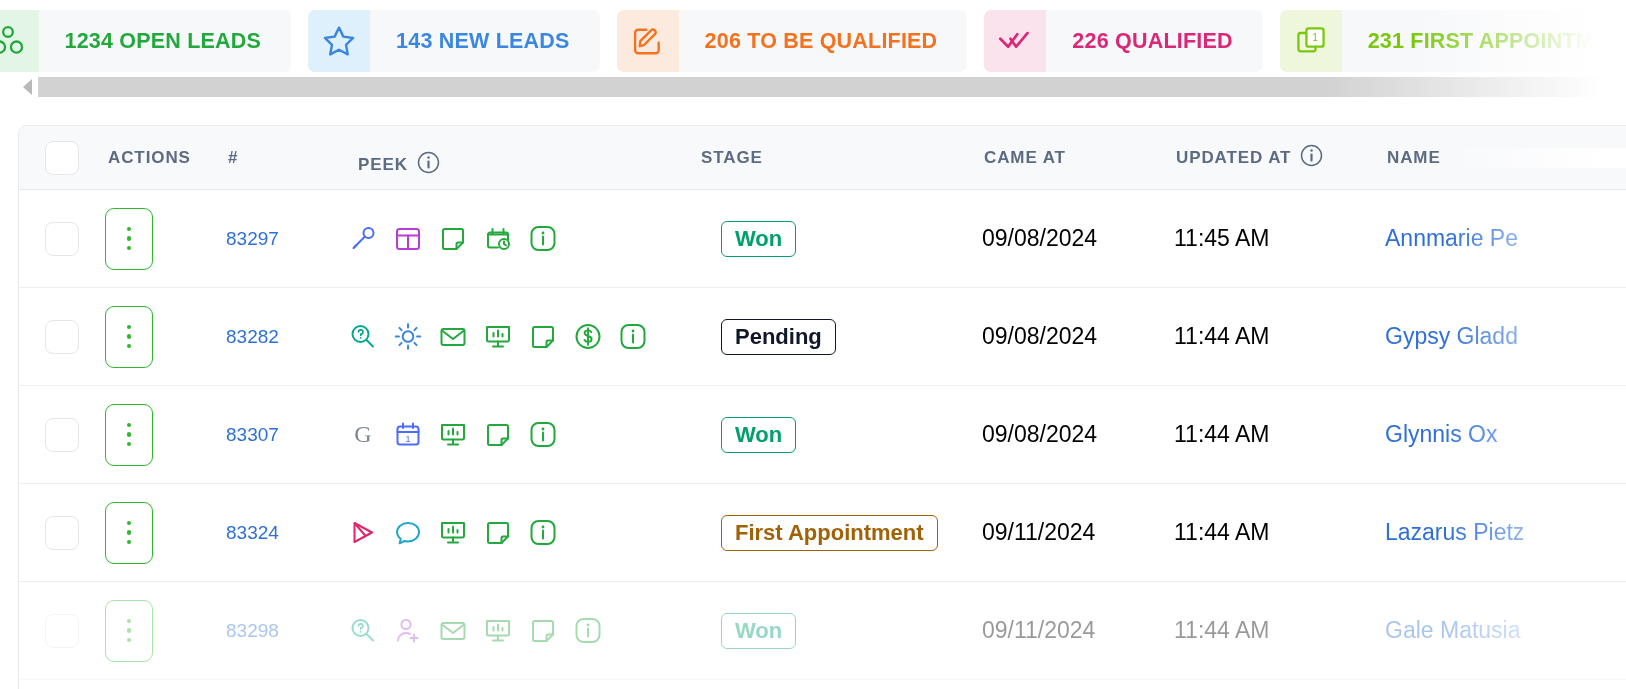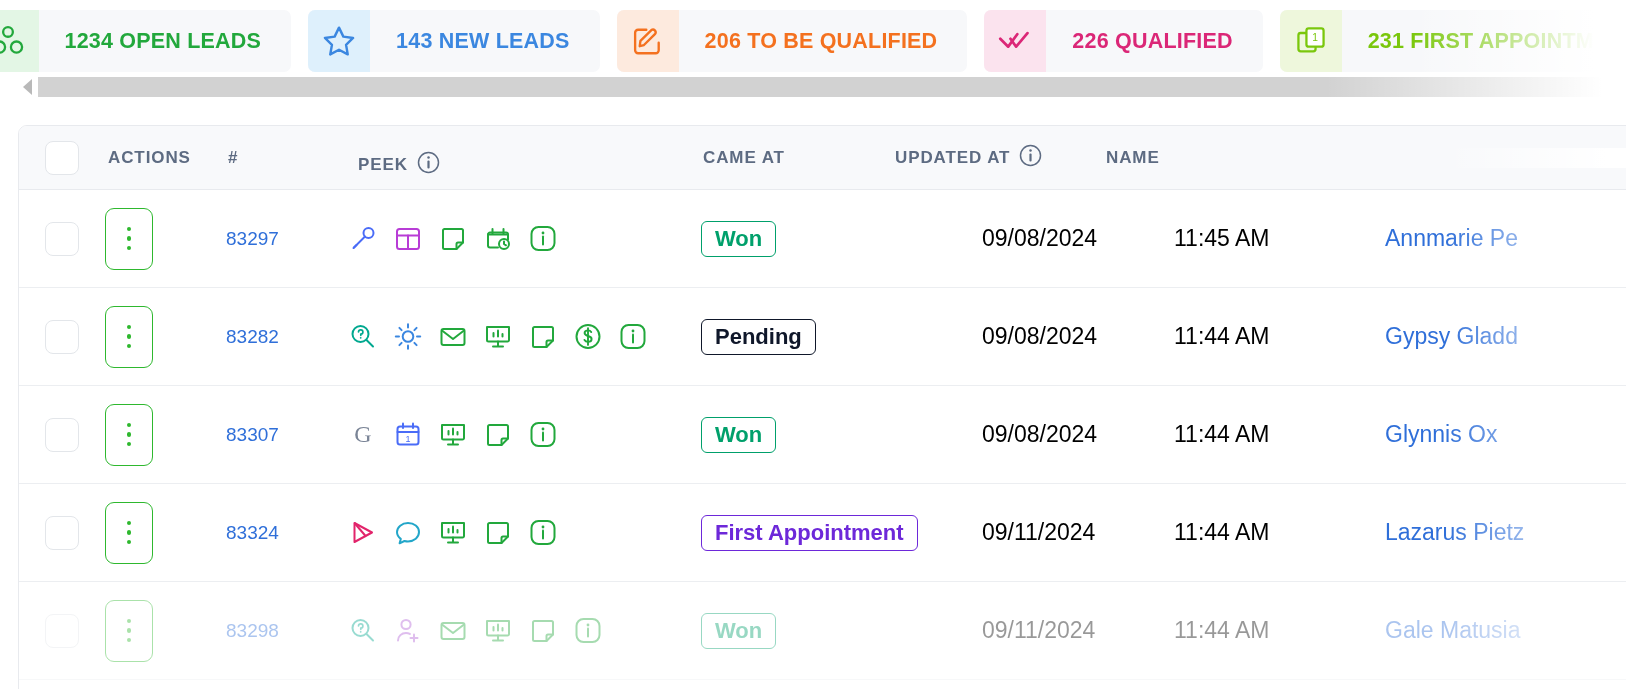--- a/index.html
+++ b/index.html
@@ -187,20 +187,21 @@
     align-items: center;
     height: 36px;
     padding: 4px 13px;
     border-radius: 6px;
     border: 1.7px solid currentColor;
     font-size: 22px;
     font-weight: bold;
     background: #fff;
     cursor: pointer;
     white-space: nowrap;
+    margin-left: 20px;
   }
 
   .dt { color: #000000; font-size: 23px; }
 
   .name-link {
     color: #2f6fd9;
     font-size: 23px;
     white-space: nowrap;
     cursor: pointer;
   }
@@ -299,20 +300,21 @@
           <span>PEEK</span>
           <span>
             <svg width="23" height="23" viewBox="0 0 23 23">
                 <circle cx="11.5" cy="11.5" r="10" fill="none" stroke="#5d6b82" stroke-width="1.5"></circle>
                 <circle cx="11.5" cy="6.6" r="1.25" fill="#5d6b82"></circle>
                 <rect x="10.4" y="9.4" width="2.2" height="8" rx="1" fill="#5d6b82"></rect>
               </svg>
           </span>
         </span>
       </div>
+      <div class="c-stage">STAGE</div>
       <div class="c-came">CAME AT</div>
       <div class="c-upd">
         <span class="hdr-with-info">
           <span>UPDATED AT</span>
           <span>
             <svg width="23" height="23" viewBox="0 0 23 23">
                 <circle cx="11.5" cy="11.5" r="10" fill="none" stroke="#5d6b82" stroke-width="1.5"></circle>
                 <circle cx="11.5" cy="6.6" r="1.25" fill="#5d6b82"></circle>
                 <rect x="10.4" y="9.4" width="2.2" height="8" rx="1" fill="#5d6b82"></rect>
               </svg>
@@ -594,21 +596,21 @@
               <span class="pi">
                 <svg width="29" height="29" viewBox="0 0 28 28" fill="none" stroke="#22a83c" stroke-width="2">
                   <rect x="2.5" y="2.5" width="23" height="23" rx="7"></rect>
                   <circle cx="14" cy="8.5" r="1.4" fill="#22a83c" stroke="none"></circle>
                   <line x1="14" y1="12" x2="14" y2="20" stroke-linecap="round"></line>
                 </svg>
               </span>
             </span>
      </div>
      <div class="c-stage">
-       <span class="badge" style="color:#6d28d9">First Appointment</span>
+       <span class="badge" style="color:#a16207">First Appointment</span>
      </div>
      <div class="c-came">
        <span class="dt">09/11/2024</span>
      </div>
      <div class="c-upd">
        <span class="dt">11:44 AM</span>
      </div>
      <div class="c-name">
        <span class="name-link">Lazarus Pietz</span>
      </div>

